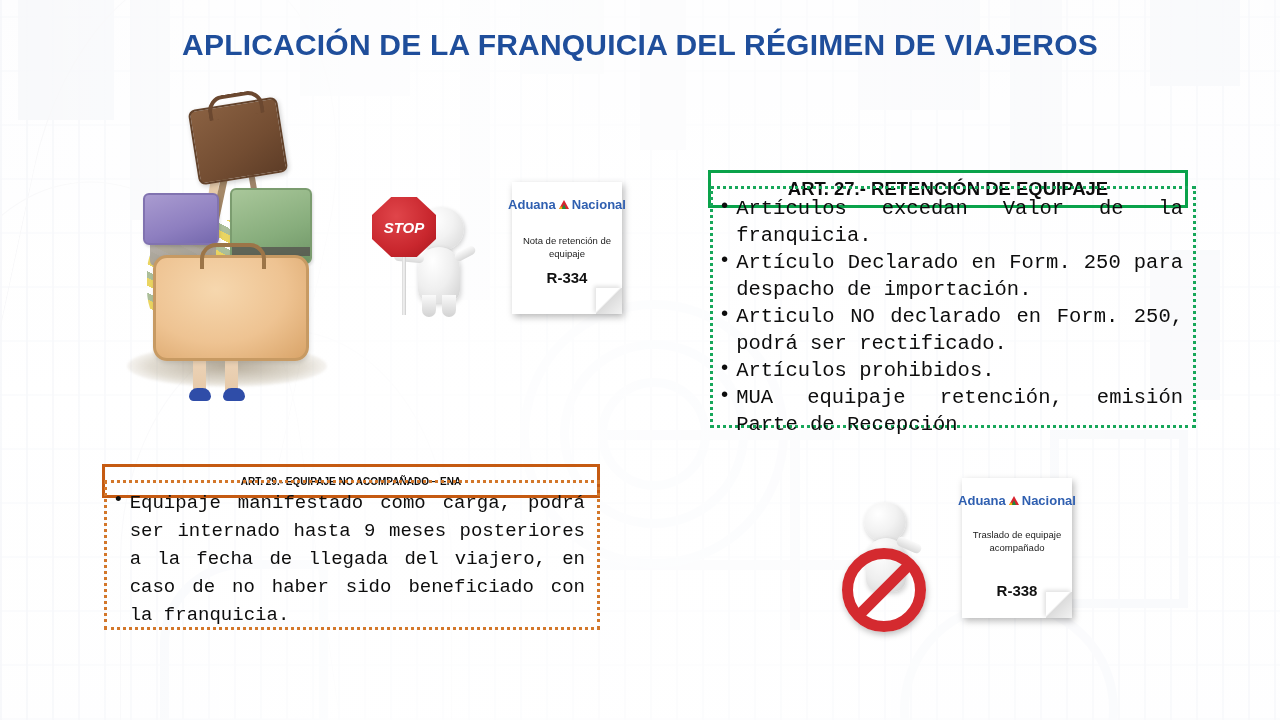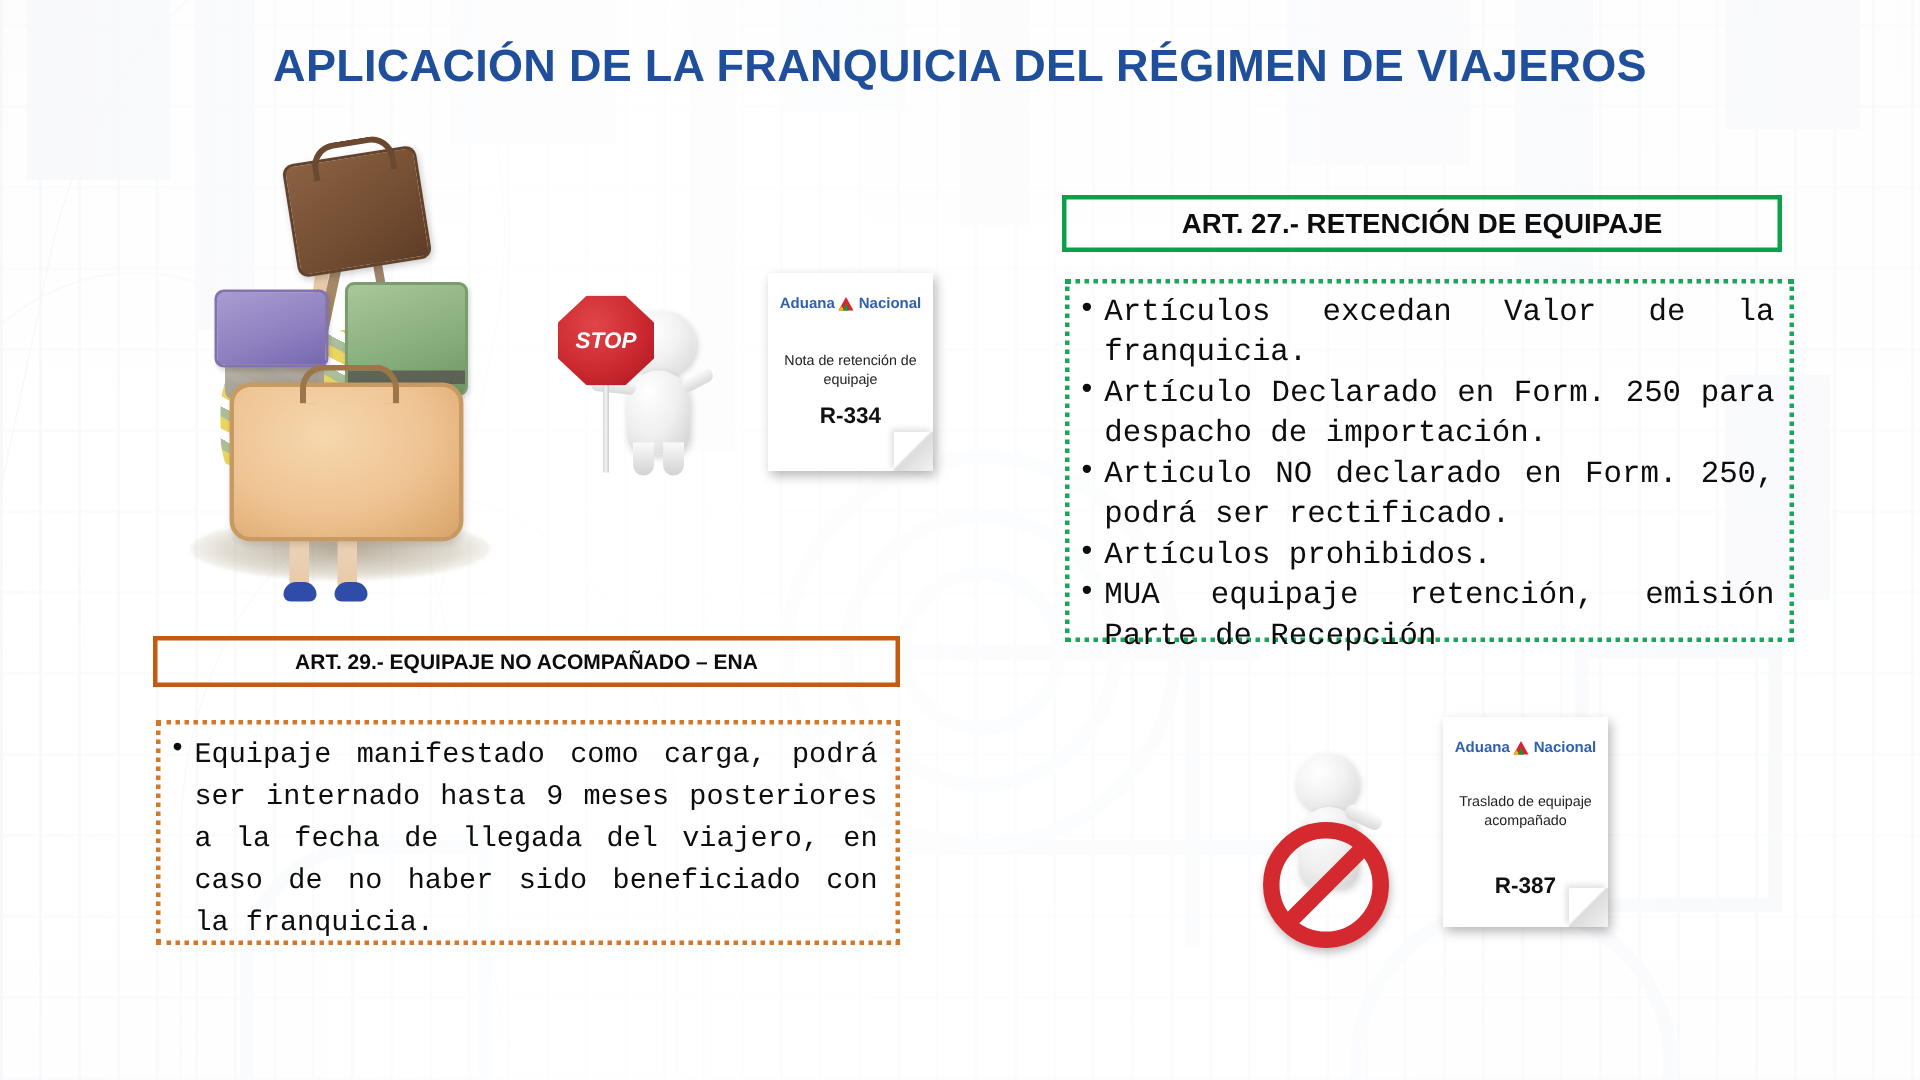--- a/index.html
+++ b/index.html
@@ -34,57 +34,57 @@
     position:absolute;left:0;right:0;top:28px;text-align:center;
     font-size:30px;font-weight:bold;letter-spacing:.2px;
     color:#1f4e9b;
     font-family:"Liberation Sans", sans-serif;
   }
 
   
   .hdr-box{
     position:absolute;box-sizing:border-box;
     display:flex;align-items:center;justify-content:center;
-    font-weight:bold;color:#0d0d0d;background:transparent;
+    font-weight:bold;color:#0d0d0d;background:transparent;margin-top:40px;
   }
   .body-box{
     position:absolute;box-sizing:border-box;background:transparent;
   }
   .body-box ul{list-style:none;margin:0;padding:0;}
   .body-box li{
     display:flex;align-items:flex-start;gap:8px;
     color:#0d0d0d;text-align:justify;text-justify:inter-word;
   }
   .body-box li .dot{flex:0 0 auto;line-height:1;}
   .body-box li .txt{flex:1 1 auto;font-family:Liberation Mono, monospace;}
 
   
   .green-hdr{left:708px;top:130px;width:480px;height:38px;border:3px solid #09a24a;font-size:18.5px;}
   .green-body{left:710px;top:186px;width:486px;height:242px;border:3px dotted #17a75a;padding:6px 10px 4px 8px;}
   .green-body li{font-size:20.5px;line-height:27px;}
 
   
-  .orange-hdr{left:102px;top:424px;width:498px;height:34px;border:3px solid #c55a11;font-size:14px;}
+  .orange-hdr{left:102px;top:424px;width:498px;height:34px;border:3px solid #c55a11;font-size:10px;}
   .orange-body{left:104px;top:480px;width:496px;height:150px;border:3px dotted #d3772a;padding:6px 12px 4px 8px;}
   .orange-body li{font-size:19px;line-height:28px;}
 
   
   .doc-card{position:absolute;}
   .doc-card .sheet{
     position:absolute;inset:0;background:#ffffff;
     box-shadow:2px 3px 7px rgba(0,0,0,.28);
   }
   .doc-card .curl{
     position:absolute;right:0;bottom:0;width:26px;height:26px;
     background:linear-gradient(135deg,#ffffff 0%,#ffffff 45%,#dcdcdc 50%,#f2f2f2 100%);
     box-shadow:-2px -2px 4px rgba(0,0,0,.12);
   }
   .doc-logo{
     position:absolute;left:0;right:0;display:flex;align-items:center;justify-content:center;gap:3px;
-    font-size:10px;font-weight:bold;color:#2f5fb0;white-space:nowrap;
+    font-size:13px;font-weight:bold;color:#2f5fb0;white-space:nowrap;
   }
   .doc-logo .tri{
     width:0;height:0;border-left:5px solid transparent;border-right:5px solid transparent;
     border-bottom:9px solid #d9232e;position:relative;
   }
   .doc-logo .tri:after{
     content:"";position:absolute;left:-2px;top:4px;
     width:0;height:0;border-left:2.5px solid transparent;border-right:2.5px solid transparent;
     border-bottom:5px solid #1d8f3f;
   }
@@ -295,21 +295,21 @@
   </div>
 
   <div class="doc-card" style="left:962px;top:478px;width:110px;height:140px;">
     <div class="sheet"></div>
     <div class="doc-logo" style="top:15px;">
       <span>Aduana</span>
       <span class="tri"></span>
       <span>Nacional</span>
     </div>
     <div class="doc-body" style="top:46px;">Traslado de equipaje acompañado</div>
-    <div class="doc-code" style="top:104px;">R-387</div>
+    <div class="doc-code" style="top:104px;">R-338</div>
     <div class="curl"></div>
   </div>
 
   <div class="hdr-box green-hdr">
     <span>ART. 27.- RETENCIÓN DE EQUIPAJE</span>
   </div>
 
   <div class="body-box green-body">
     <ul>
       <li>

